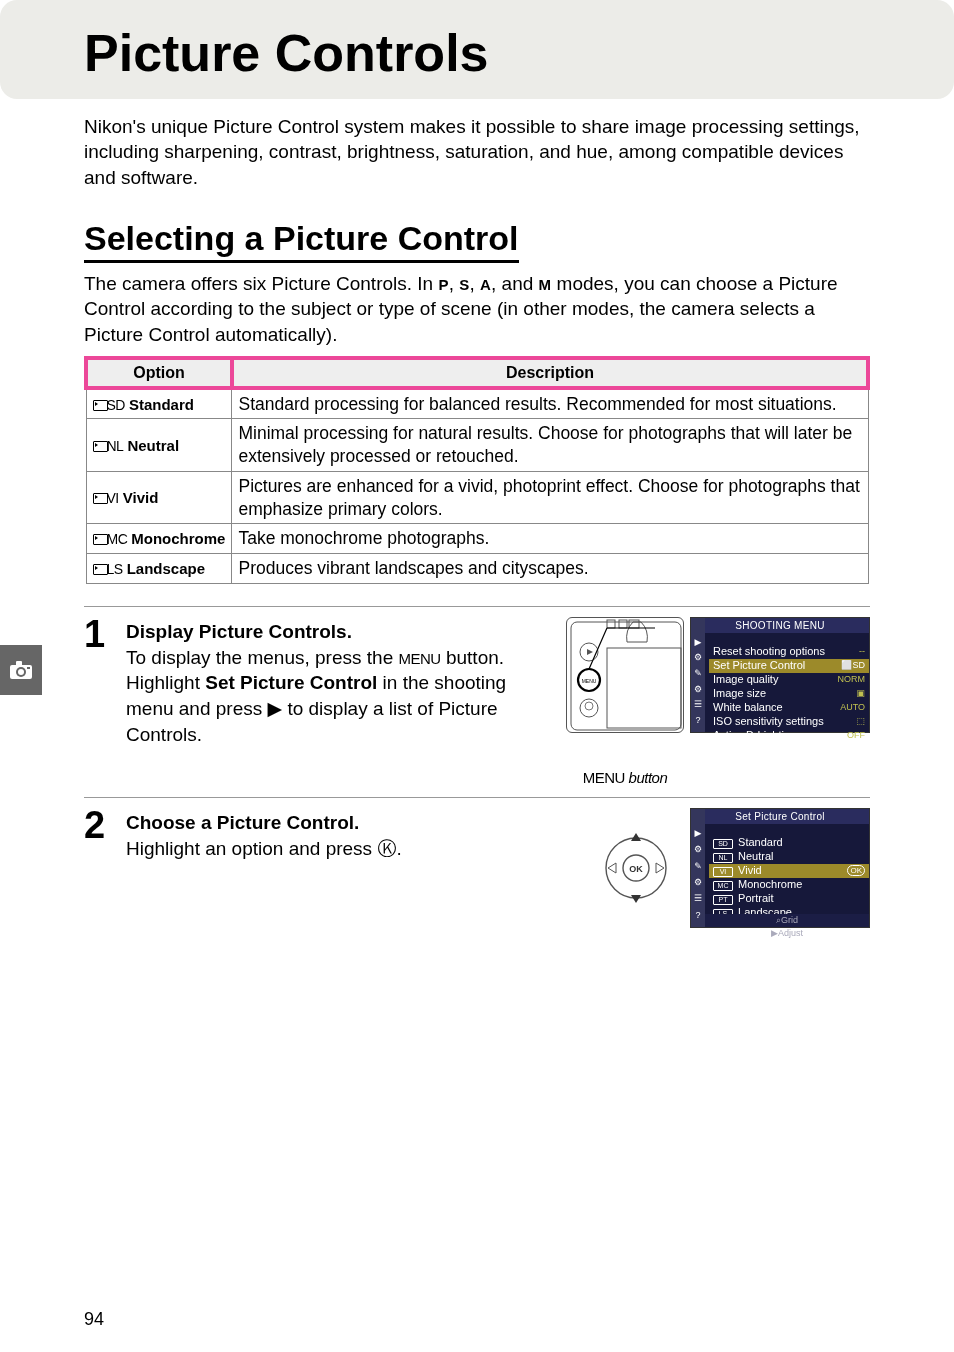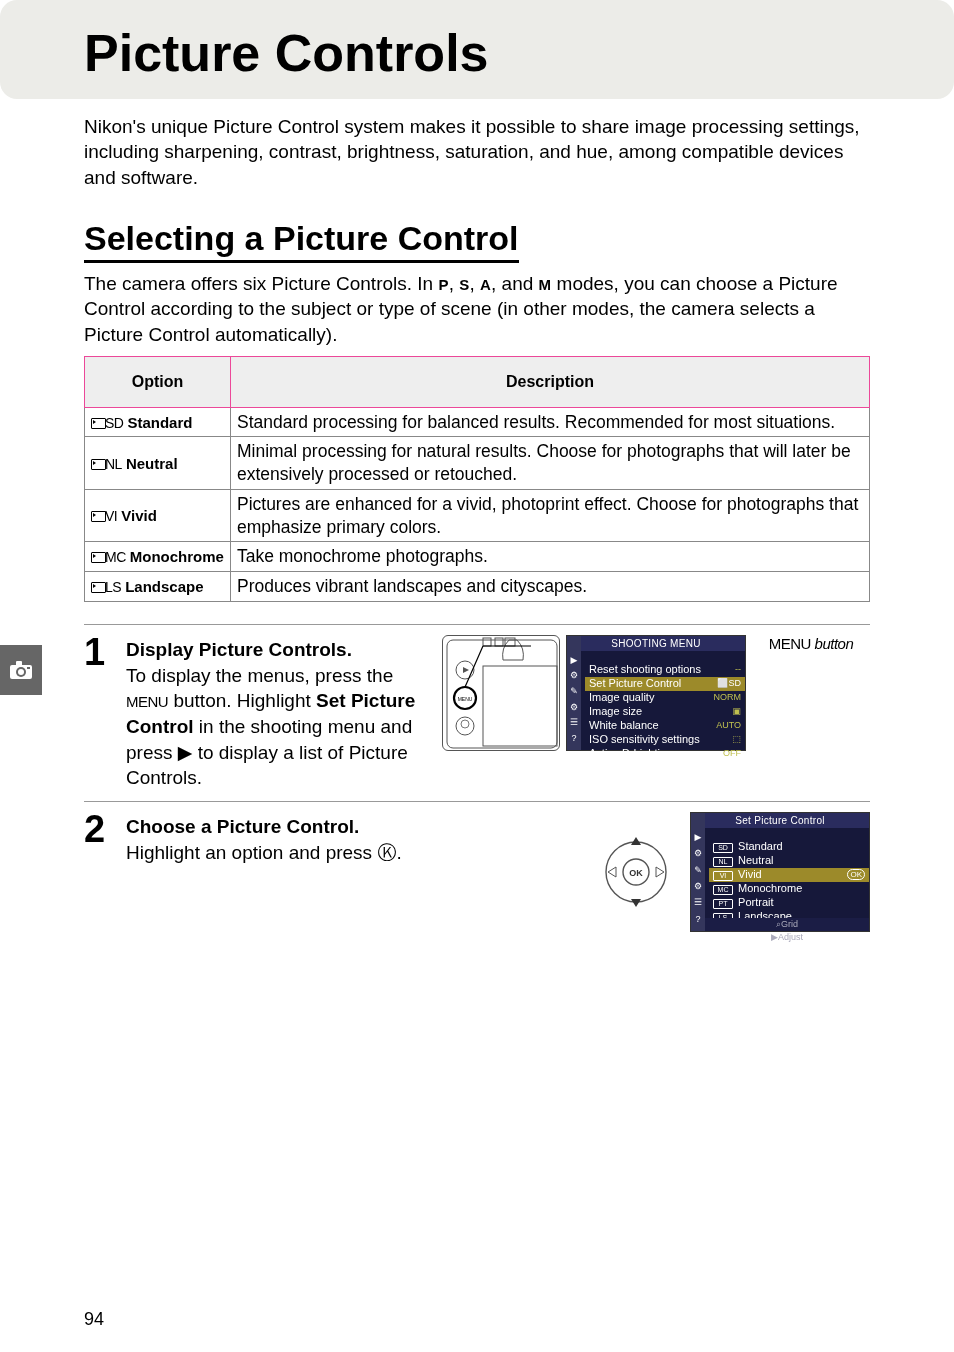--- a/index.html
+++ b/index.html
@@ -12,21 +12,21 @@
   .content { padding: 0 84px; }
   .intro-text { font-size: 19px; line-height: 1.35; margin-bottom: 28px; }
 
   .section-title { font-size: 34px; font-weight: 700; line-height: 1.15; display: inline-block; border-bottom: 3px solid #000; padding-bottom: 2px; margin-bottom: 8px; }
 
   .section-text { font-size: 19px; line-height: 1.35; margin-bottom: 8px; }
 
   .mode-letter { font-family: Verdana, Geneva, sans-serif; font-weight: 700; font-size: 15px; letter-spacing: 0.2px; }
 
   table.options { width: 100%; border-collapse: collapse; margin-bottom: 22px; }
-  table.options th { background: #eeeeee; font-size: 16px; font-weight: 700; text-align: center; padding: 16px 6px; border: 1px solid #ec4899; font-family: Verdana, Geneva, sans-serif; }
+  table.options th { background: #eeeeee; font-size: 16px; font-weight: 700; text-align: center; padding: 4px 6px; border: 4px solid #ec4899; font-family: Verdana, Geneva, sans-serif; }
   table.options td { font-size: 17.5px; padding: 3px 6px; border: 1px solid #888; vertical-align: middle; line-height: 1.30; }
   table.options td.opt { white-space: nowrap; }
   .opt-icon { font-family: Verdana, Geneva, sans-serif; font-size: 14px; letter-spacing: -0.5px; font-weight: 400; }
   .opt-icon .box { display: inline-block; width: 15px; height: 11px; border: 1px solid #000; border-radius: 1px; position: relative; top: 1px; margin-right: -1px; }
   .opt-icon .box::after { content:""; position:absolute; top:1px; left:1px; width:0;height:0; border-left:3px solid #000; border-top:2px solid transparent; border-bottom:2px solid transparent; }
   .opt-label { font-family: Verdana, Geneva, sans-serif; font-size: 15px; font-weight: 700; margin-left: 4px; }
 
   .steps-divider { border-top: 1px solid #999; margin: 6px 0 10px 0; }
 
   .step-row { display: flex; gap: 18px; margin-bottom: 10px; align-items: flex-start; }
@@ -124,21 +124,21 @@
     <div class="step-row">
       <div class="step-left">
         <div class="step-num">1</div>
         <div class="step-body">
           <div class="step-title">Display Picture Controls.</div>
           <div class="step-text">
             <span>To display the menus, press the </span><span class="small-caps">MENU</span><span> button. Highlight </span><b>Set Picture Control</b><span> in the shooting menu and press ▶ to display a list of Picture Controls.</span>
           </div>
         </div>
       </div>
-      <div class="step-right" style="display:flex; gap:6px; align-items:flex-start; ">
+      <div class="step-right" style="display:flex; gap:6px; align-items:flex-start; flex-direction:column;">
         <div style="display:flex; gap:6px;">
 
           <div class="camera-diagram">
             <svg width="118" height="116" viewBox="0 0 118 116">
               <rect x="4" y="4" width="110" height="108" rx="6" fill="none" stroke="#555" stroke-width="1"></rect>
 
               <rect x="40" y="2" width="8" height="8" fill="none" stroke="#555"></rect>
               <rect x="52" y="2" width="8" height="8" fill="none" stroke="#555"></rect>
               <rect x="62" y="2" width="10" height="8" fill="none" stroke="#555"></rect>
 
@@ -196,21 +196,21 @@
                   <span class="val">⬚</span>
                 </div>
                 <div class="item">
                   <span>Active D-Lighting</span>
                   <span class="val">OFF</span>
                 </div>
               </div>
           </div>
         </div>
         <div style="display:flex; gap:6px; align-items:flex-start;">
-          <div style="width:118px; text-align:center;">
+          <div style="width:118px; text-align:center;margin-top:30px;">
             <span class="menu-caption">MENU</span><i class="menu-caption" style="font-style:italic;"> button</i>
           </div>
         </div>
       </div>
     </div>
 
     <div class="steps-divider"></div>
 
     
     <div class="step-row">

